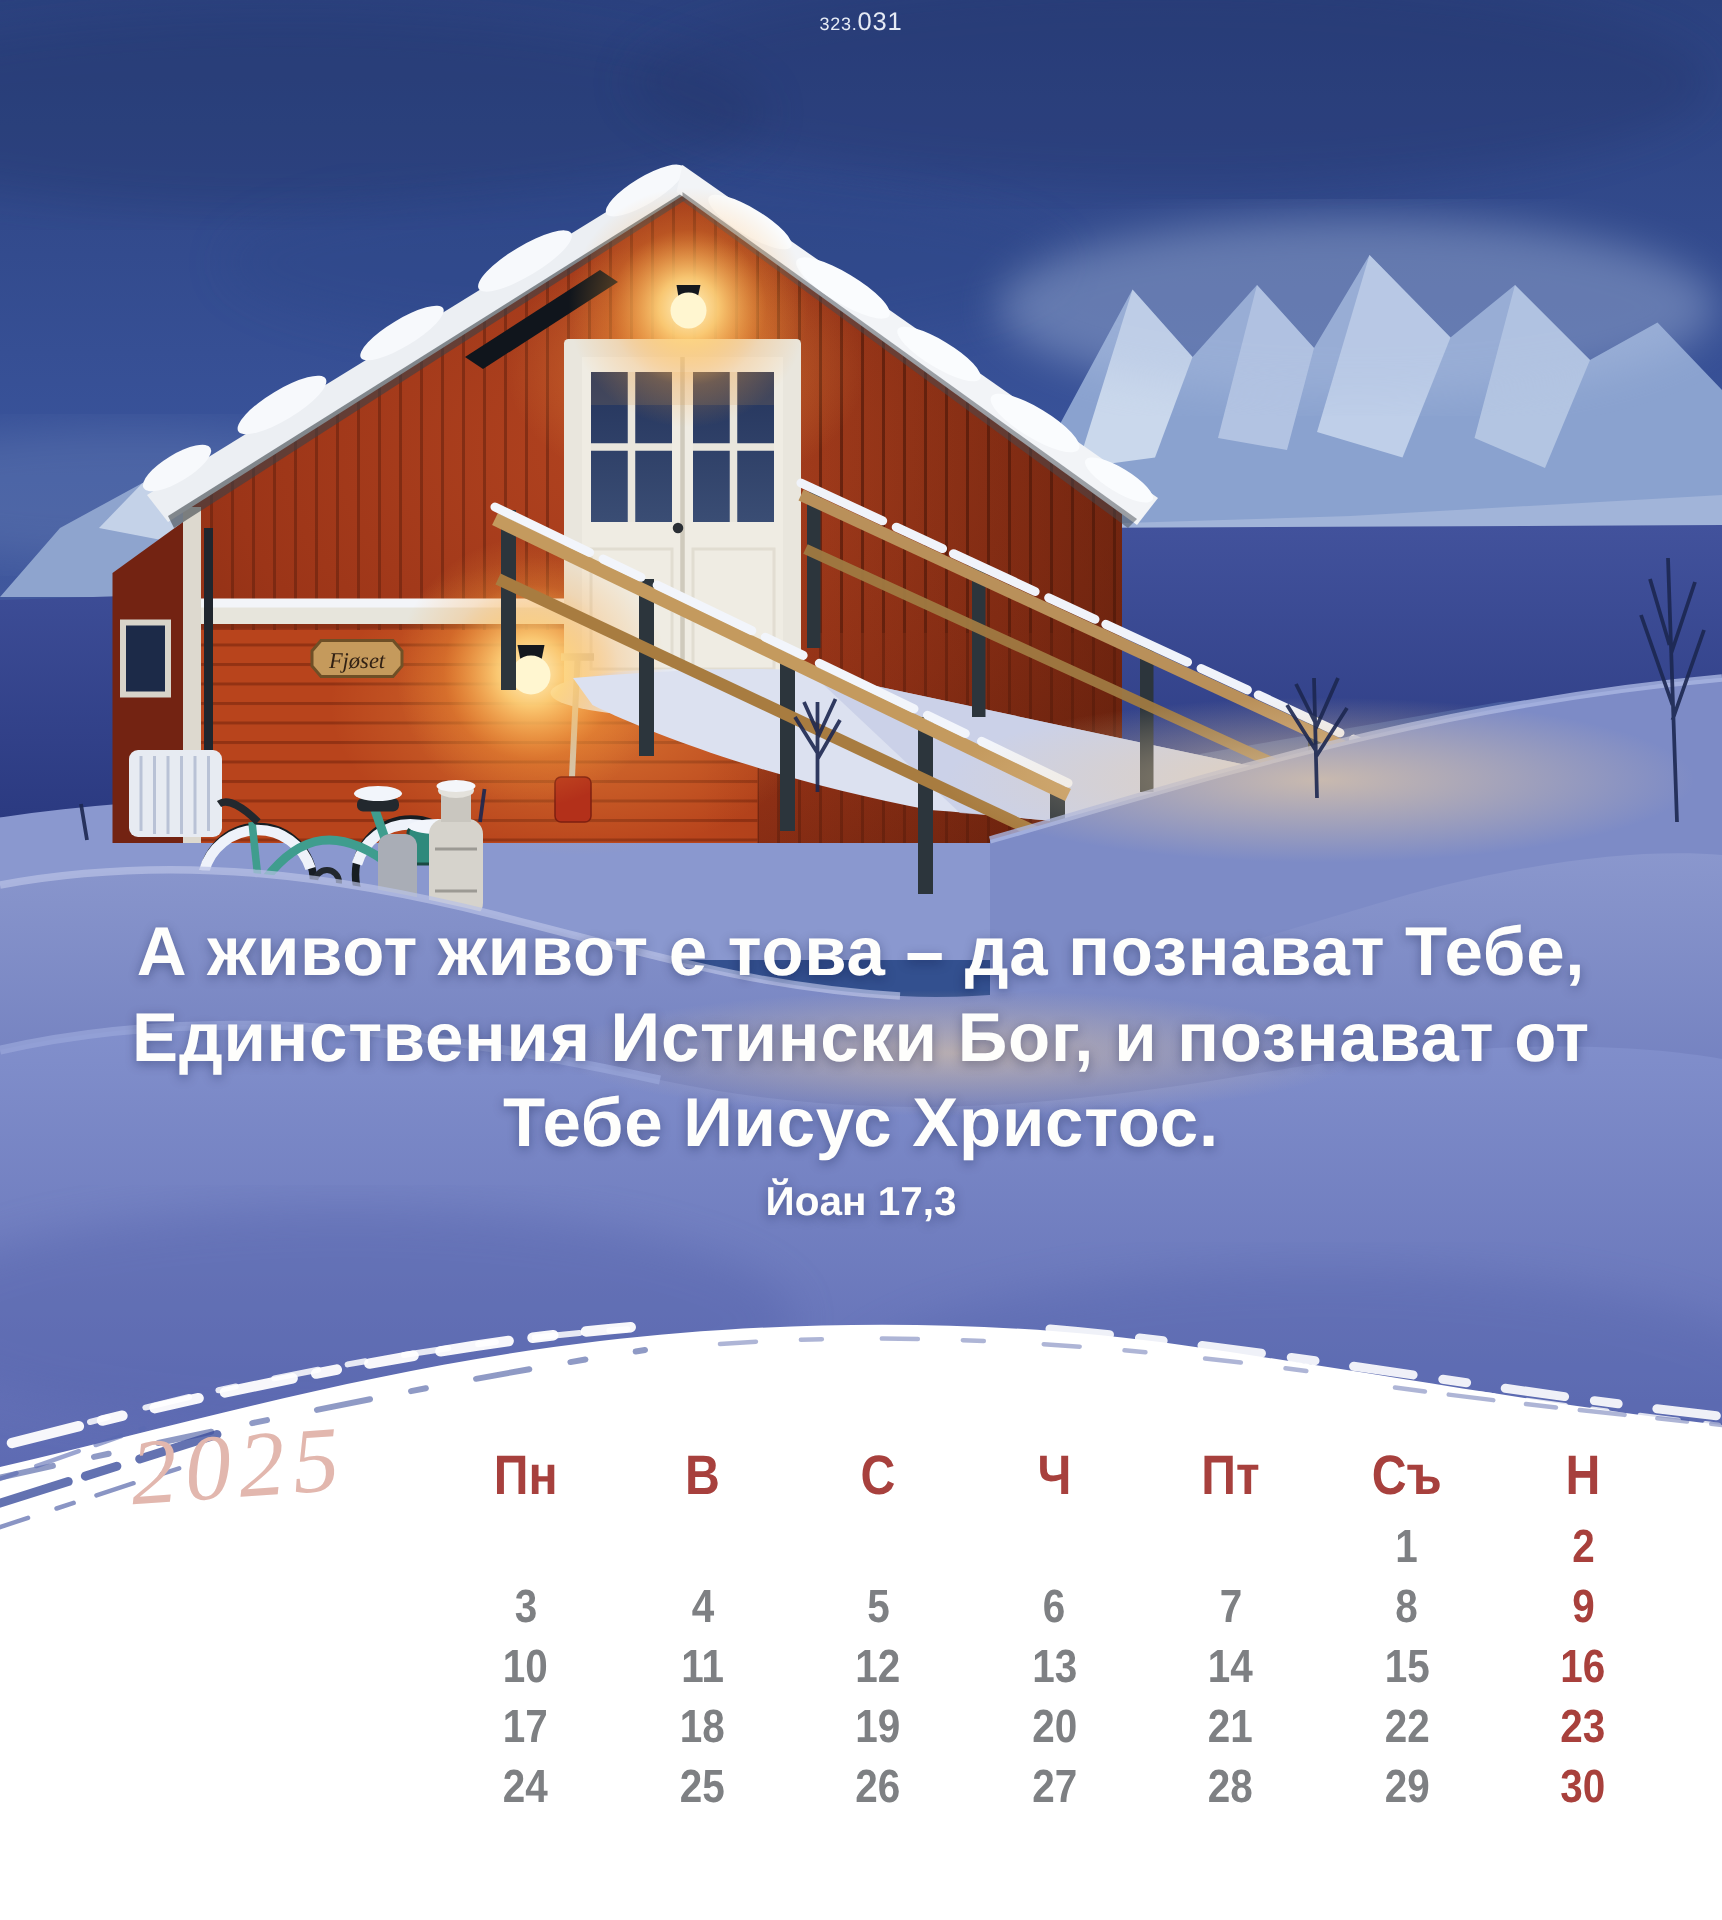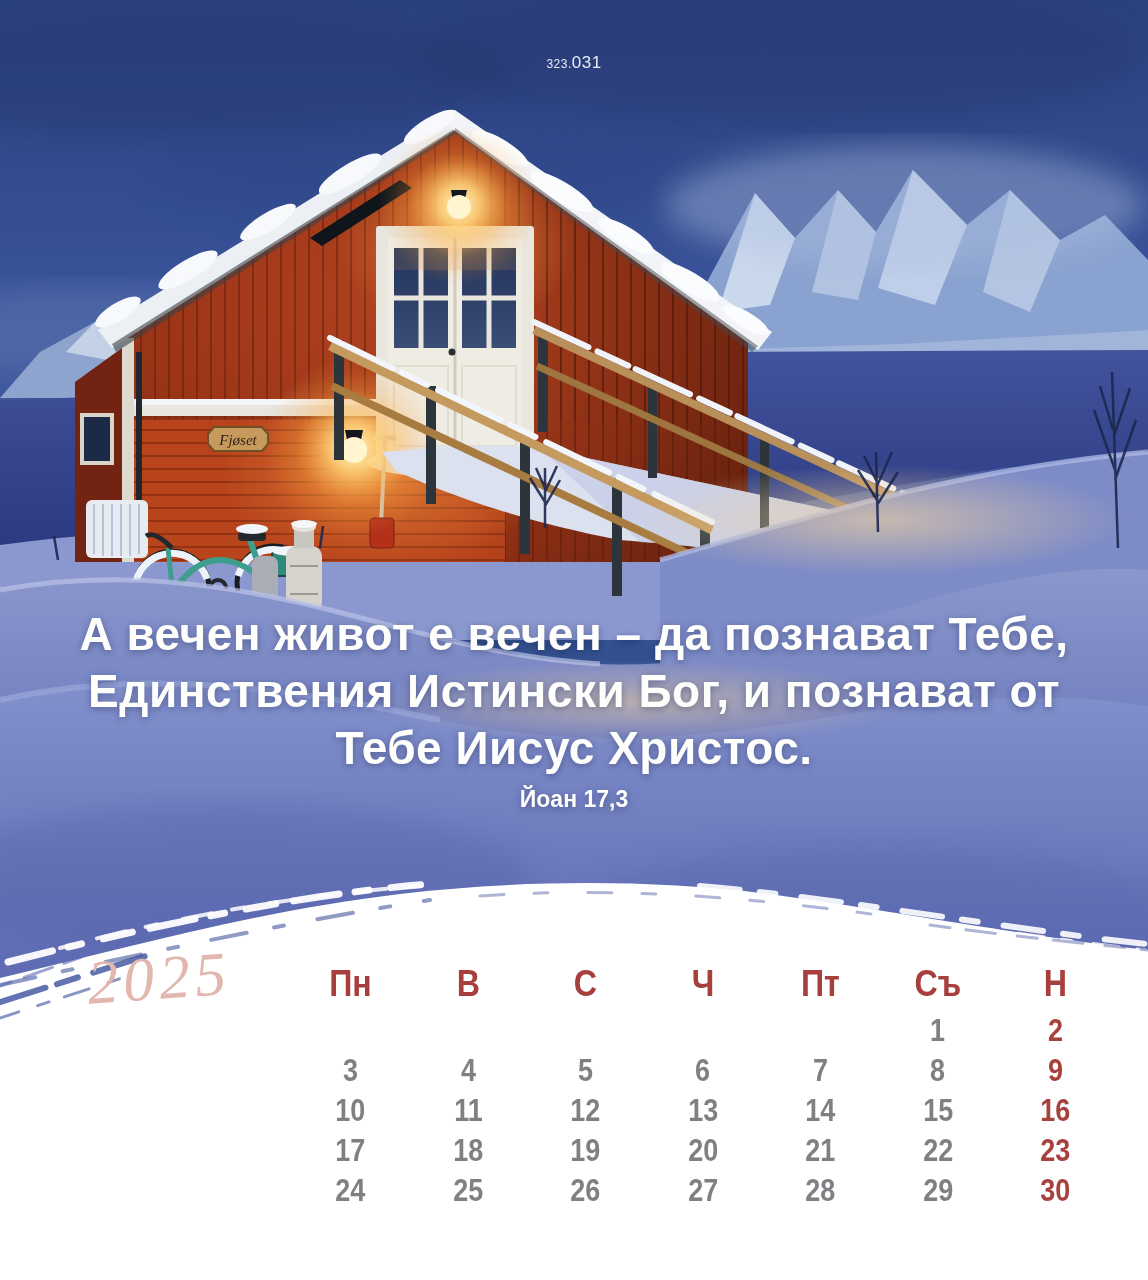--- a/index.html
+++ b/index.html
@@ -2,29 +2,29 @@
 <html style="--accent-red: #a7403d; --date-gray: #7e8083; --sunday-red: #a8403c; --year-pink: #e2b7ae; --verse-white: #fefefc; --panel-white: #ffffff; --sky-blue: #33508f; --house-red: #a63c1d;"><head>
 <meta charset="utf-8">
 <style>
   html,body{margin:0;padding:0;background:#222;}
   .page{position:relative;width:1148px;height:1280px;overflow:hidden;
         font-family:"Liberation Sans",sans-serif;background:#33508f;}
   .photo{position:absolute;inset:0;width:1148px;height:1280px;display:block;}
 
   
   .code{position:absolute;top:5px;left:0;width:100%;text-align:center;z-index:5;
-        color:#e6ebf5;margin-top:48px;}
+        color:#e6ebf5;}
   .code-small{font-size:12px;letter-spacing:.5px;}
   .code-large{font-size:17px;letter-spacing:.5px;}
 
   
   .verse{position:absolute;top:606px;left:0;width:100%;text-align:center;z-index:5;
          color:var(--verse-white,#fff);text-shadow:0 2px 7px rgba(8,18,60,.35);}
   .vline{font-size:46px;font-weight:bold;line-height:57px;letter-spacing:.5px;}
-  .vref{font-size:23px;font-weight:bold;margin-top:9px;}
+  .vref{font-size:27px;font-weight:bold;margin-top:9px;}
 
   
   .cal{position:absolute;top:948px;left:85px;width:1029px;z-index:6;display:flex;}
   .cal-left{width:207px;flex:0 0 207px;}
   .month{font-size:40px;font-weight:bold;color:var(--accent-red,#a7403d);
          margin-top:8px;letter-spacing:.5px;}
   .year{font-family:"Liberation Serif",serif;font-style:italic;font-weight:normal;
         font-size:62px;color:var(--year-pink,#e2b7ae);letter-spacing:5px;
         transform:rotate(-4deg);transform-origin:left top;margin-top:4px;line-height:1;}
   .cal-right{flex:1;}
@@ -328,21 +328,21 @@
       <path d="M-6,1020 L122,978" stroke="#3d4f9e" stroke-width="3" stroke-linecap="round" stroke-dasharray="26 20 12 16" opacity="0.6"></path>
       <path d="M-6,988 L96,952" stroke="#5a6ab2" stroke-width="3" stroke-linecap="round" stroke-dasharray="18 14 30 12" opacity="0.6"></path>
     </g>
   </svg>
 
   <div class="code">
     <span class="code-small">323.</span><span class="code-large">031</span>
   </div>
 
   <div class="verse">
-    <div class="vline">А вечен живот е вечен – да познават Тебе,</div>
+    <div class="vline">А живот живот е това – да познават Тебе,</div>
     <div class="vline">Единствения Истински Бог, и познават от</div>
     <div class="vline">Тебе Иисус Христос.</div>
     <div class="vref">Йоан 17,3</div>
   </div>
 
   <div class="cal">
     <div class="cal-left">
       <div class="year">2025</div>
     </div>
     <div class="cal-right">

